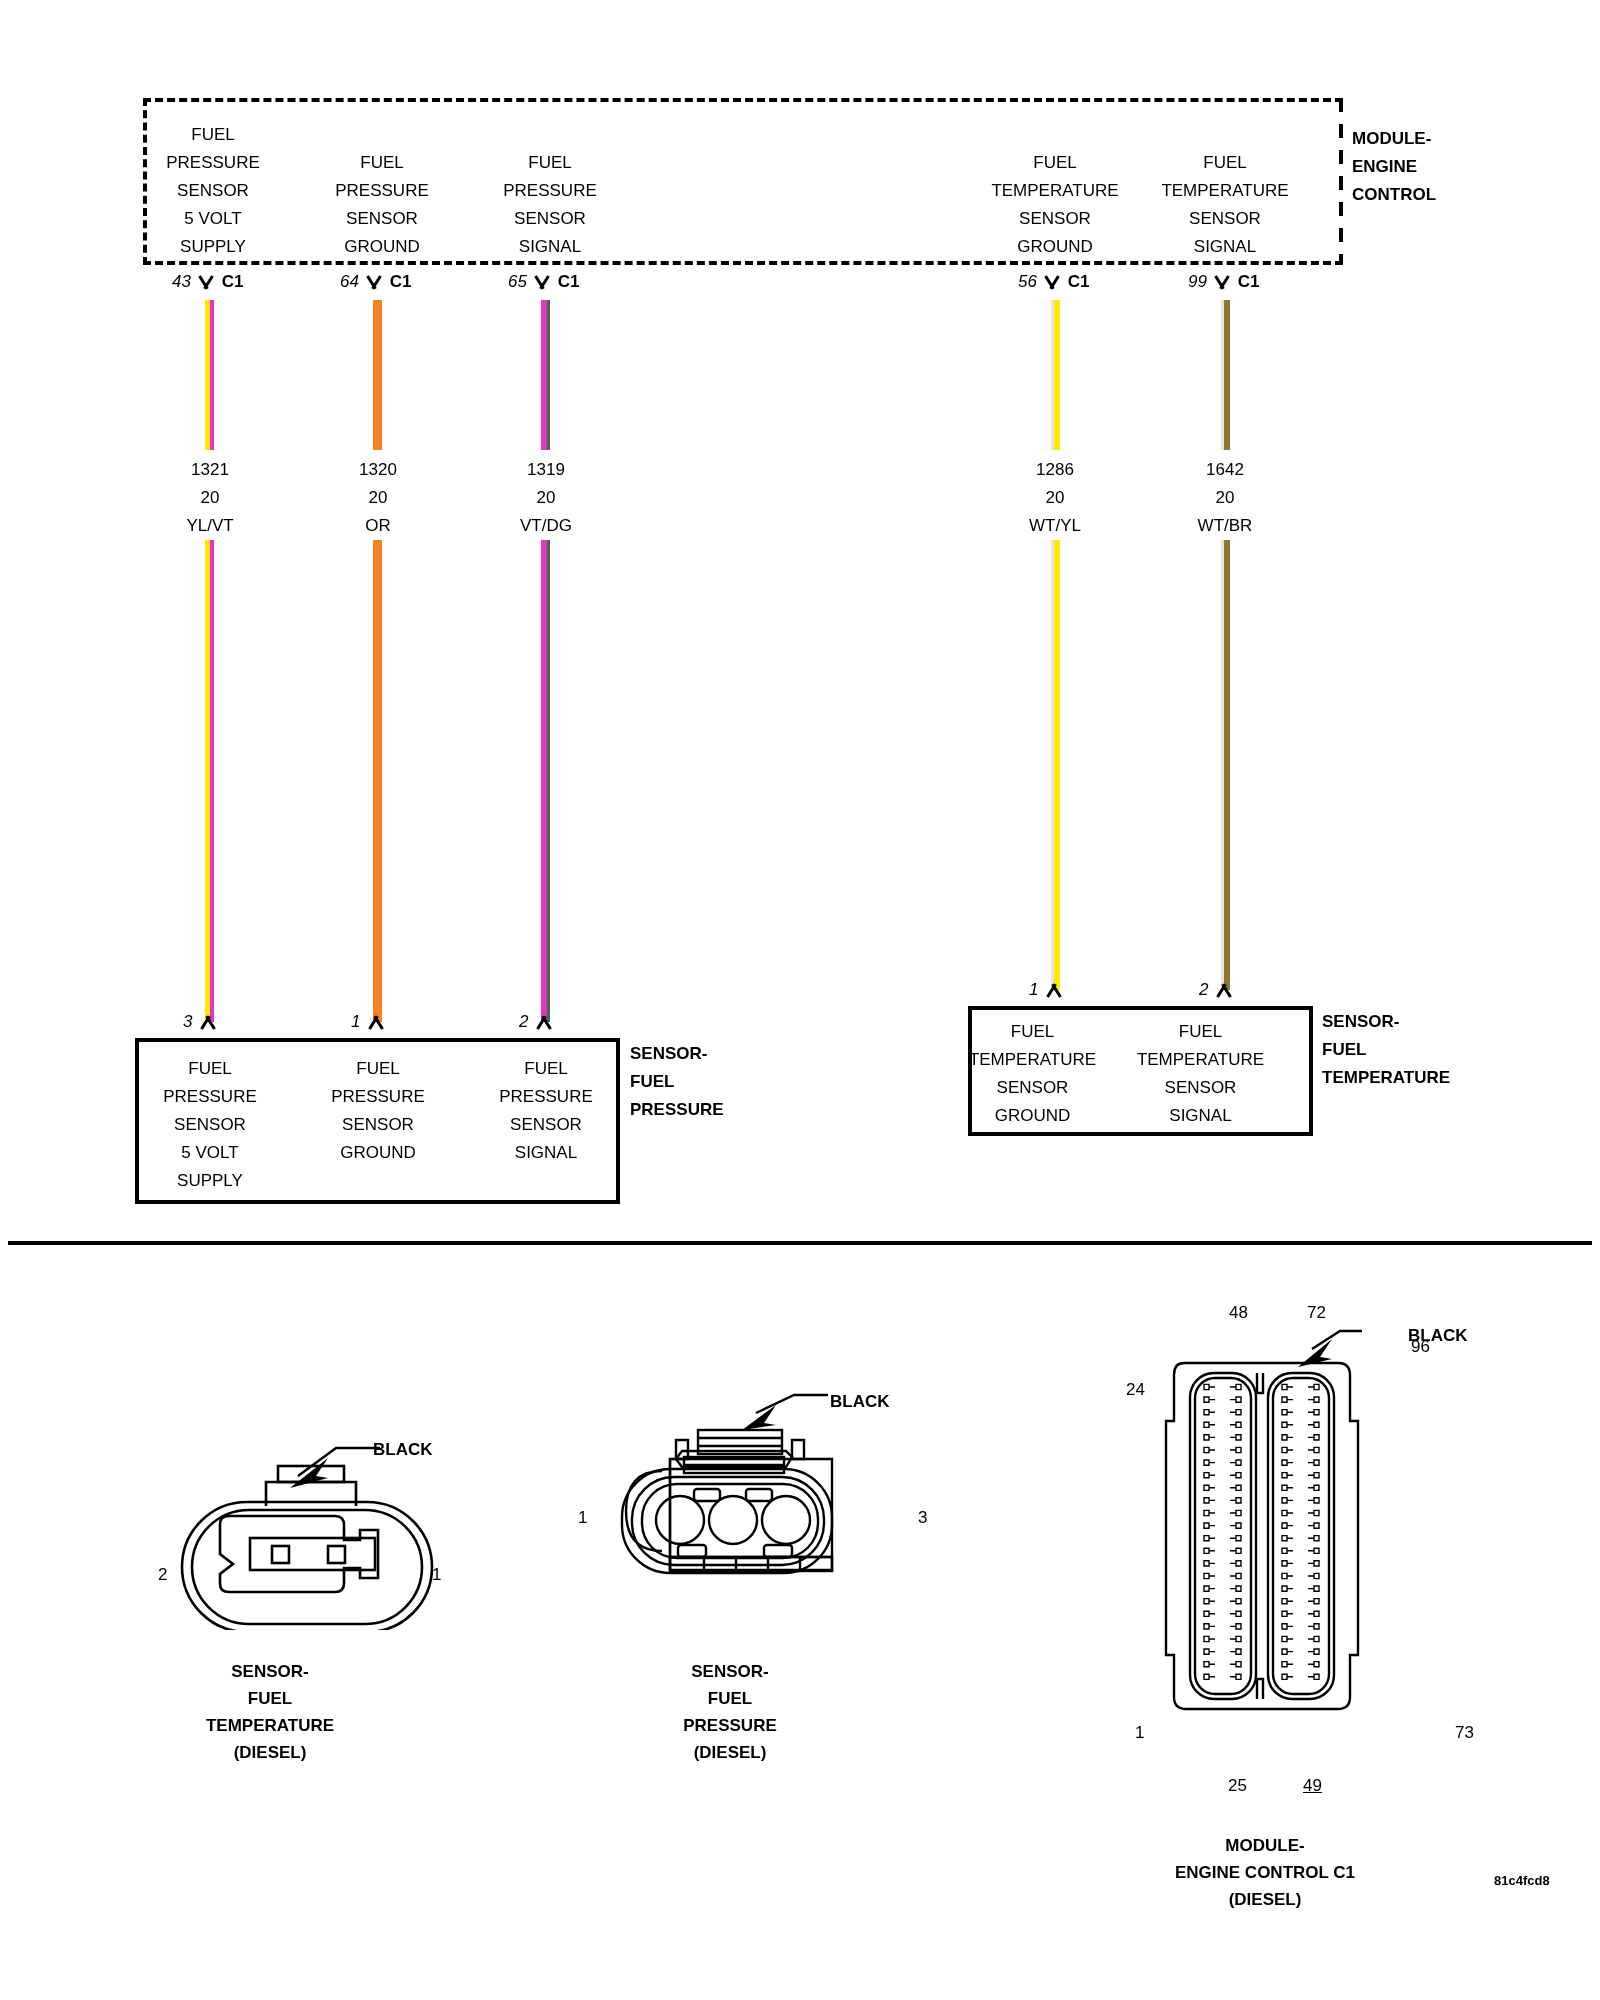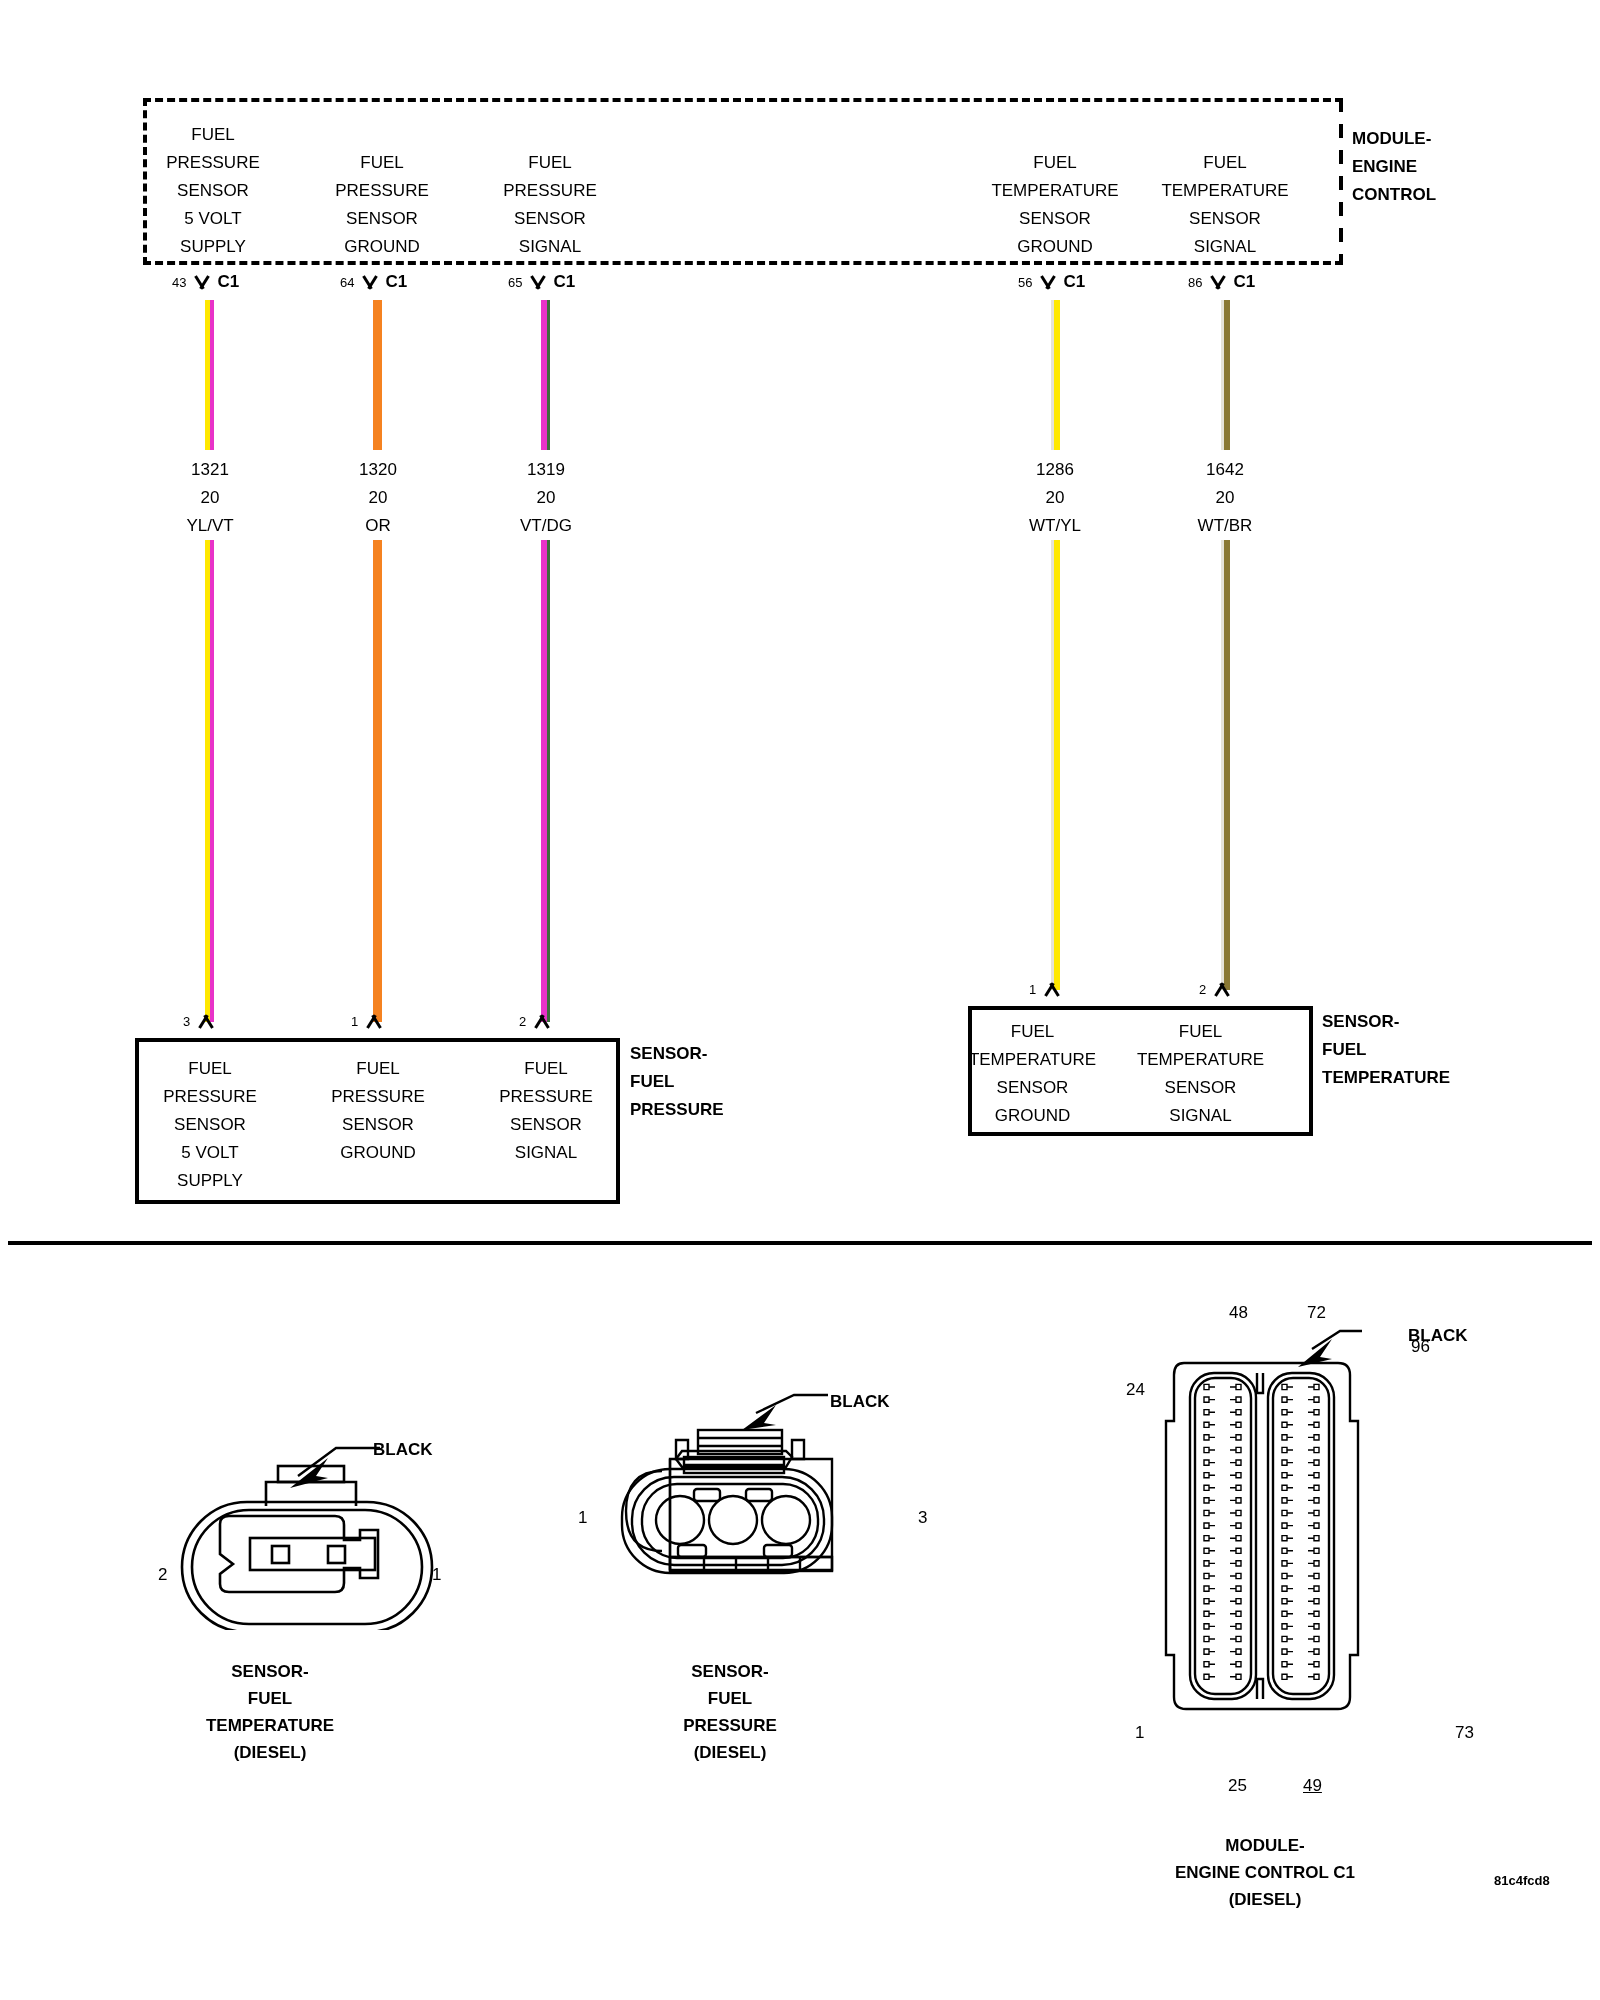--- a/index.html
+++ b/index.html
@@ -24,21 +24,21 @@
   }
   #ecm-label{left:1352px;top:125px;}
   #ecm-label div{line-height:28px;text-align:left;font-size:17px;font-weight:bold;}
 
   
   .colhead{width:190px;}
   .colhead div{line-height:28px;}
 
   
   .pinmark{height:26px;}
-  .pinnum{font-size:13px;}
+  .pinnum{font-size:17px;font-style:italic;}
   .cname{font-size:17px;font-weight:bold;}
   .chev-down{display:inline-block;width:22px;height:13px;position:relative;vertical-align:middle;}
   .chev-down::before,.chev-down::after{
     content:"";position:absolute;top:0;width:3px;height:15px;background:#000;
   }
   .chev-down::before{left:3px;transform:rotate(-32deg);transform-origin:top center;}
   .chev-down::after{left:16px;transform:rotate(32deg);transform-origin:top center;}
 
   .chev-up{display:inline-block;width:22px;height:13px;position:relative;vertical-align:middle;}
   .chev-up::before,.chev-up::after{
@@ -168,21 +168,21 @@
   <span class="chev-up"></span>
 </div>
 
 <div class="abs txt" style="left:1110px;top:149px;width:230px;">
   <div>FUEL</div>
   <div>TEMPERATURE</div>
   <div>SENSOR</div>
   <div>SIGNAL</div>
 </div>
 <div class="abs pinmark" style="left:1188px;top:272px;">
-  <span class="pinnum">86</span>
+  <span class="pinnum">99</span>
   <span class="chev-down"></span>
   <span class="cname">C1</span>
 </div>
 <div class="abs wire" style="left:1221px;top:300px;height:150px;background:linear-gradient(to right,#e6e3d8 0 30%,#8a7832 30% 100%);"></div>
 <div class="abs txt" style="left:1135px;top:456px;width:180px;">
   <div>1642</div>
   <div>20</div>
   <div>WT/BR</div>
 </div>
 <div class="abs wire" style="left:1221px;top:540px;height:450px;background:linear-gradient(to right,#e6e3d8 0 30%,#8a7832 30% 100%);"></div>

